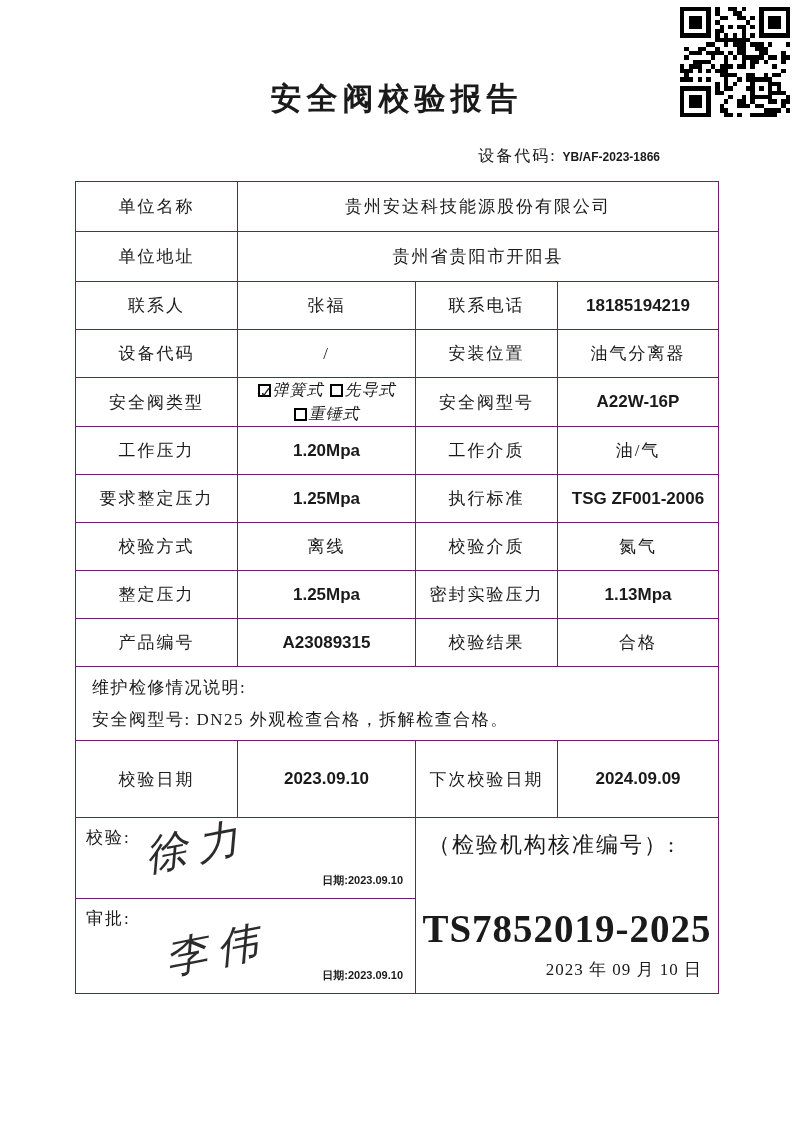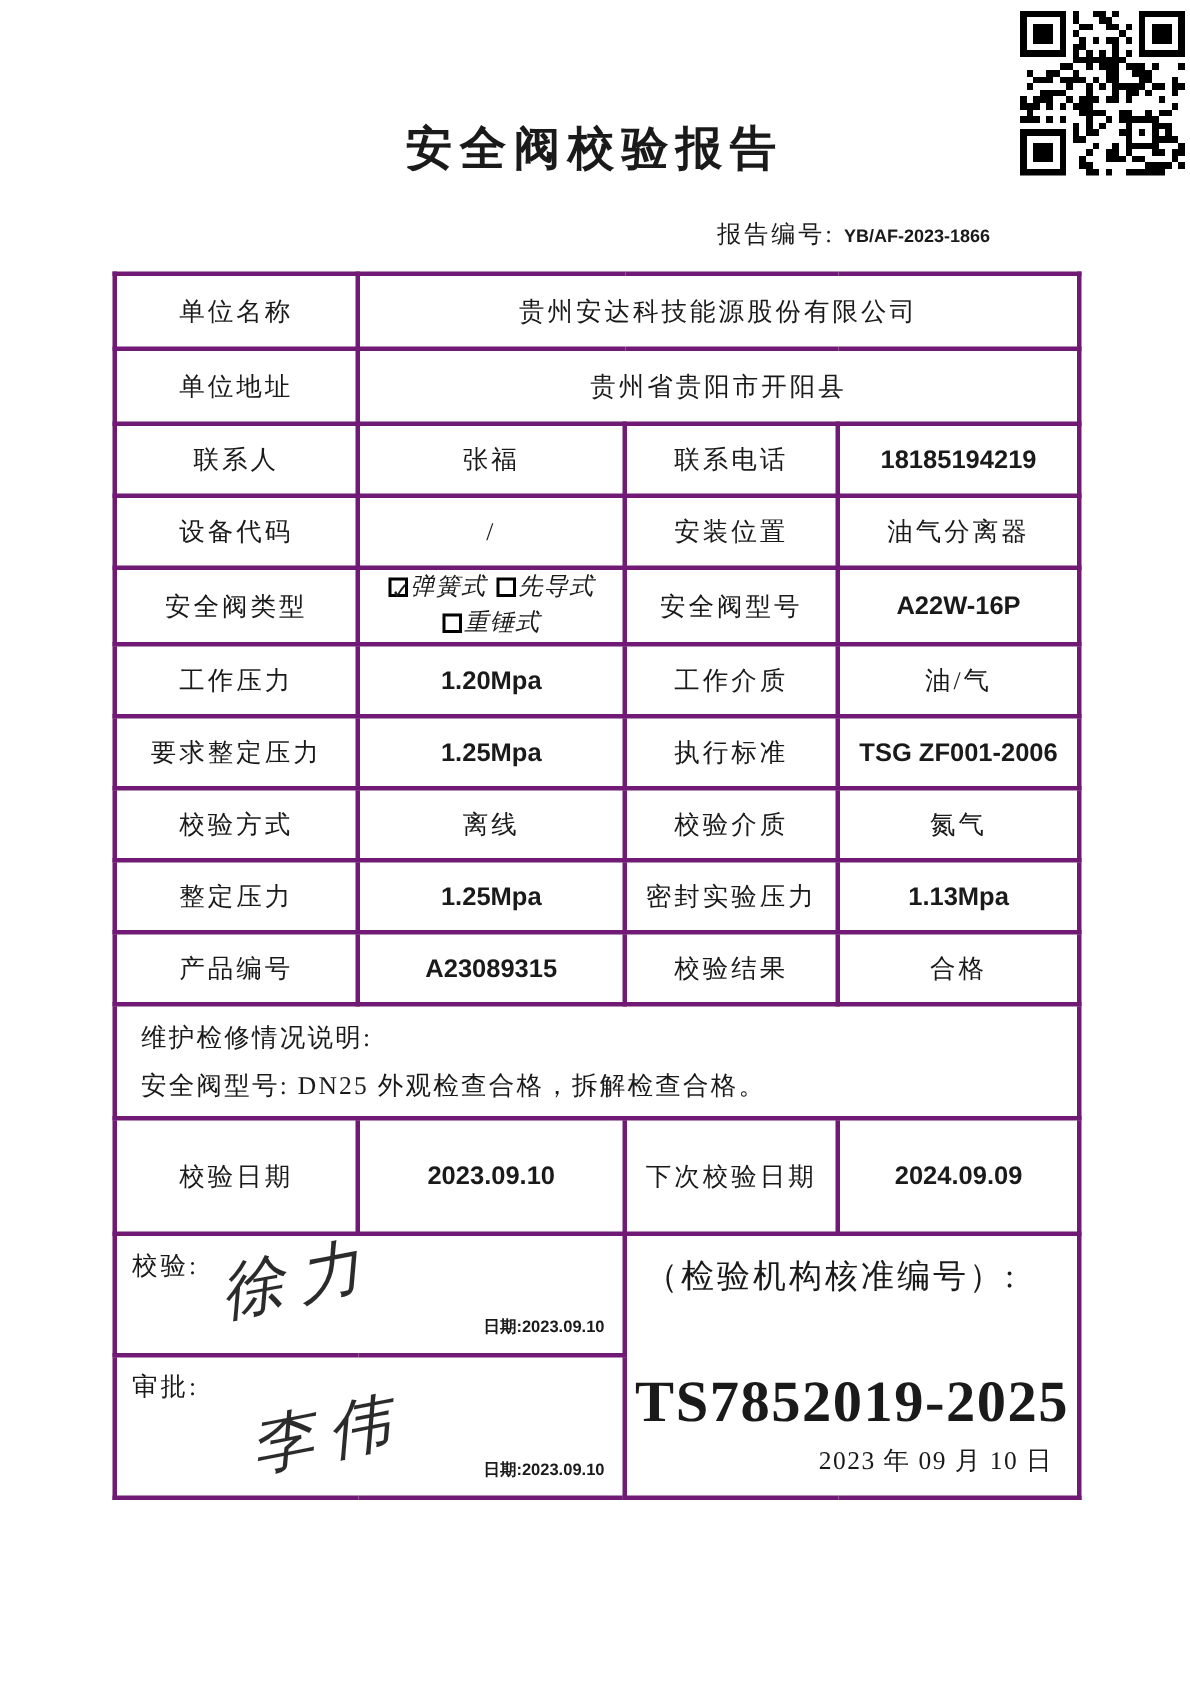--- a/index.html
+++ b/index.html
@@ -26,21 +26,21 @@
     background:#fff;
   }
   .qr svg { width:110px; height:110px; display:block; }
 
   
   table.report {
     position:absolute; top:181px; left:75px; width:643px;
     border-collapse:collapse; table-layout:fixed;
   }
   td {
-    border:3px solid #701a75; text-align:center; vertical-align:middle;
+    border:1px solid #701a75; text-align:center; vertical-align:middle;
     font-size:17px; overflow:hidden;
   }
   .zh { font-family:"Liberation Serif", serif; letter-spacing:2px; }
   .num { font-family:"Liberation Sans", sans-serif; font-weight:700; letter-spacing:0; font-size:17px; }
   .h50{height:50px} .h48{height:48px} .h60{height:44px}
   .h73{height:73px} .h77{height:77px} .h81{height:81px} .h95{height:95px}
 
   
   .cb-cell { line-height:24px; letter-spacing:1px; font-size:16px;font-style:italic; }
   .cb-box {
@@ -87,21 +87,21 @@
 
   <div class="title">安全阀校验报告</div>
 
   <div class="qr">
     <svg id="qr-svg" xmlns="http://www.w3.org/2000/svg" shape-rendering="crispEdges" viewBox="0 0 25 25">
         <path d="M0 0h1v1h-1zM1 0h1v1h-1zM2 0h1v1h-1zM3 0h1v1h-1zM4 0h1v1h-1zM5 0h1v1h-1zM6 0h1v1h-1zM8 0h1v1h-1zM11 0h1v1h-1zM12 0h1v1h-1zM14 0h1v1h-1zM18 0h1v1h-1zM19 0h1v1h-1zM20 0h1v1h-1zM21 0h1v1h-1zM22 0h1v1h-1zM23 0h1v1h-1zM24 0h1v1h-1zM0 1h1v1h-1zM6 1h1v1h-1zM8 1h1v1h-1zM12 1h1v1h-1zM13 1h1v1h-1zM18 1h1v1h-1zM24 1h1v1h-1zM0 2h1v1h-1zM2 2h1v1h-1zM3 2h1v1h-1zM4 2h1v1h-1zM6 2h1v1h-1zM9 2h1v1h-1zM10 2h1v1h-1zM13 2h1v1h-1zM14 2h1v1h-1zM16 2h1v1h-1zM18 2h1v1h-1zM20 2h1v1h-1zM21 2h1v1h-1zM22 2h1v1h-1zM24 2h1v1h-1zM0 3h1v1h-1zM2 3h1v1h-1zM3 3h1v1h-1zM4 3h1v1h-1zM6 3h1v1h-1zM8 3h1v1h-1zM15 3h1v1h-1zM18 3h1v1h-1zM20 3h1v1h-1zM21 3h1v1h-1zM22 3h1v1h-1zM24 3h1v1h-1zM0 4h1v1h-1zM2 4h1v1h-1zM3 4h1v1h-1zM4 4h1v1h-1zM6 4h1v1h-1zM9 4h1v1h-1zM11 4h1v1h-1zM13 4h1v1h-1zM14 4h1v1h-1zM16 4h1v1h-1zM18 4h1v1h-1zM20 4h1v1h-1zM21 4h1v1h-1zM22 4h1v1h-1zM24 4h1v1h-1zM0 5h1v1h-1zM6 5h1v1h-1zM8 5h1v1h-1zM9 5h1v1h-1zM14 5h1v1h-1zM18 5h1v1h-1zM24 5h1v1h-1zM0 6h1v1h-1zM1 6h1v1h-1zM2 6h1v1h-1zM3 6h1v1h-1zM4 6h1v1h-1zM5 6h1v1h-1zM6 6h1v1h-1zM8 6h1v1h-1zM10 6h1v1h-1zM12 6h1v1h-1zM14 6h1v1h-1zM16 6h1v1h-1zM18 6h1v1h-1zM19 6h1v1h-1zM20 6h1v1h-1zM21 6h1v1h-1zM22 6h1v1h-1zM23 6h1v1h-1zM24 6h1v1h-1zM8 7h1v1h-1zM9 7h1v1h-1zM10 7h1v1h-1zM11 7h1v1h-1zM12 7h1v1h-1zM13 7h1v1h-1zM14 7h1v1h-1zM15 7h1v1h-1zM6 8h1v1h-1zM7 8h1v1h-1zM10 8h1v1h-1zM12 8h1v1h-1zM13 8h1v1h-1zM14 8h1v1h-1zM16 8h1v1h-1zM17 8h1v1h-1zM18 8h1v1h-1zM20 8h1v1h-1zM24 8h1v1h-1zM1 9h1v1h-1zM4 9h1v1h-1zM5 9h1v1h-1zM8 9h1v1h-1zM13 9h1v1h-1zM14 9h1v1h-1zM17 9h1v1h-1zM18 9h1v1h-1zM19 9h1v1h-1zM2 10h1v1h-1zM3 10h1v1h-1zM4 10h1v1h-1zM6 10h1v1h-1zM7 10h1v1h-1zM8 10h1v1h-1zM9 10h1v1h-1zM11 10h1v1h-1zM13 10h1v1h-1zM14 10h1v1h-1zM18 10h1v1h-1zM19 10h1v1h-1zM23 10h1v1h-1zM1 11h1v1h-1zM7 11h1v1h-1zM10 11h1v1h-1zM12 11h1v1h-1zM14 11h1v1h-1zM15 11h1v1h-1zM16 11h1v1h-1zM17 11h1v1h-1zM18 11h1v1h-1zM20 11h1v1h-1zM21 11h1v1h-1zM23 11h1v1h-1zM24 11h1v1h-1zM3 12h1v1h-1zM4 12h1v1h-1zM5 12h1v1h-1zM6 12h1v1h-1zM10 12h1v1h-1zM14 12h1v1h-1zM16 12h1v1h-1zM17 12h1v1h-1zM19 12h1v1h-1zM23 12h1v1h-1zM0 13h1v1h-1zM2 13h1v1h-1zM3 13h1v1h-1zM4 13h1v1h-1zM7 13h1v1h-1zM9 13h1v1h-1zM10 13h1v1h-1zM11 13h1v1h-1zM13 13h1v1h-1zM14 13h1v1h-1zM16 13h1v1h-1zM21 13h1v1h-1zM0 14h1v1h-1zM1 14h1v1h-1zM2 14h1v1h-1zM4 14h1v1h-1zM6 14h1v1h-1zM8 14h1v1h-1zM9 14h1v1h-1zM10 14h1v1h-1zM23 14h1v1h-1zM1 15h1v1h-1zM9 15h1v1h-1zM10 15h1v1h-1zM11 15h1v1h-1zM12 15h1v1h-1zM15 15h1v1h-1zM16 15h1v1h-1zM19 15h1v1h-1zM21 15h1v1h-1zM22 15h1v1h-1zM0 16h1v1h-1zM1 16h1v1h-1zM2 16h1v1h-1zM4 16h1v1h-1zM6 16h1v1h-1zM10 16h1v1h-1zM13 16h1v1h-1zM15 16h1v1h-1zM16 16h1v1h-1zM17 16h1v1h-1zM18 16h1v1h-1zM19 16h1v1h-1zM20 16h1v1h-1zM8 17h1v1h-1zM10 17h1v1h-1zM12 17h1v1h-1zM16 17h1v1h-1zM20 17h1v1h-1zM21 17h1v1h-1zM22 17h1v1h-1zM0 18h1v1h-1zM1 18h1v1h-1zM2 18h1v1h-1zM3 18h1v1h-1zM4 18h1v1h-1zM5 18h1v1h-1zM6 18h1v1h-1zM8 18h1v1h-1zM10 18h1v1h-1zM11 18h1v1h-1zM15 18h1v1h-1zM16 18h1v1h-1zM18 18h1v1h-1zM20 18h1v1h-1zM22 18h1v1h-1zM0 19h1v1h-1zM6 19h1v1h-1zM8 19h1v1h-1zM9 19h1v1h-1zM16 19h1v1h-1zM20 19h1v1h-1zM21 19h1v1h-1zM22 19h1v1h-1zM23 19h1v1h-1zM0 20h1v1h-1zM2 20h1v1h-1zM3 20h1v1h-1zM4 20h1v1h-1zM6 20h1v1h-1zM11 20h1v1h-1zM14 20h1v1h-1zM16 20h1v1h-1zM17 20h1v1h-1zM18 20h1v1h-1zM19 20h1v1h-1zM20 20h1v1h-1zM24 20h1v1h-1zM0 21h1v1h-1zM2 21h1v1h-1zM3 21h1v1h-1zM4 21h1v1h-1zM6 21h1v1h-1zM10 21h1v1h-1zM13 21h1v1h-1zM14 21h1v1h-1zM16 21h1v1h-1zM20 21h1v1h-1zM21 21h1v1h-1zM23 21h1v1h-1zM24 21h1v1h-1zM0 22h1v1h-1zM2 22h1v1h-1zM3 22h1v1h-1zM4 22h1v1h-1zM6 22h1v1h-1zM9 22h1v1h-1zM13 22h1v1h-1zM14 22h1v1h-1zM15 22h1v1h-1zM17 22h1v1h-1zM18 22h1v1h-1zM23 22h1v1h-1zM0 23h1v1h-1zM6 23h1v1h-1zM9 23h1v1h-1zM10 23h1v1h-1zM19 23h1v1h-1zM20 23h1v1h-1zM21 23h1v1h-1zM22 23h1v1h-1zM24 23h1v1h-1zM0 24h1v1h-1zM1 24h1v1h-1zM2 24h1v1h-1zM3 24h1v1h-1zM4 24h1v1h-1zM5 24h1v1h-1zM6 24h1v1h-1zM10 24h1v1h-1zM11 24h1v1h-1zM13 24h1v1h-1zM16 24h1v1h-1zM17 24h1v1h-1zM18 24h1v1h-1zM19 24h1v1h-1zM20 24h1v1h-1zM21 24h1v1h-1z" fill="#000"></path>
       </svg>
   </div>
 
   <div class="report-line">
-    <span class="zh">报告编号: </span><span class="num">YB/AF-2023-1866</span>
+    <span class="zh">设备代码: </span><span class="num">YB/AF-2023-1866</span>
   </div>
 
   <table class="report">
     <colgroup>
         <col style="width:162px">
         <col style="width:178px">
         <col style="width:142px">
         <col style="width:161px">
       </colgroup>
 

